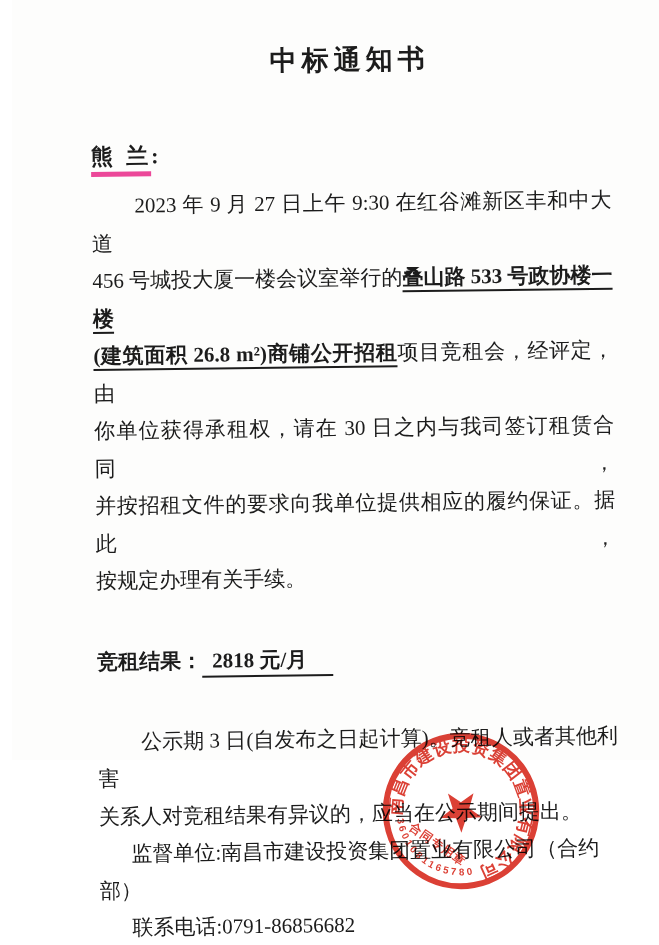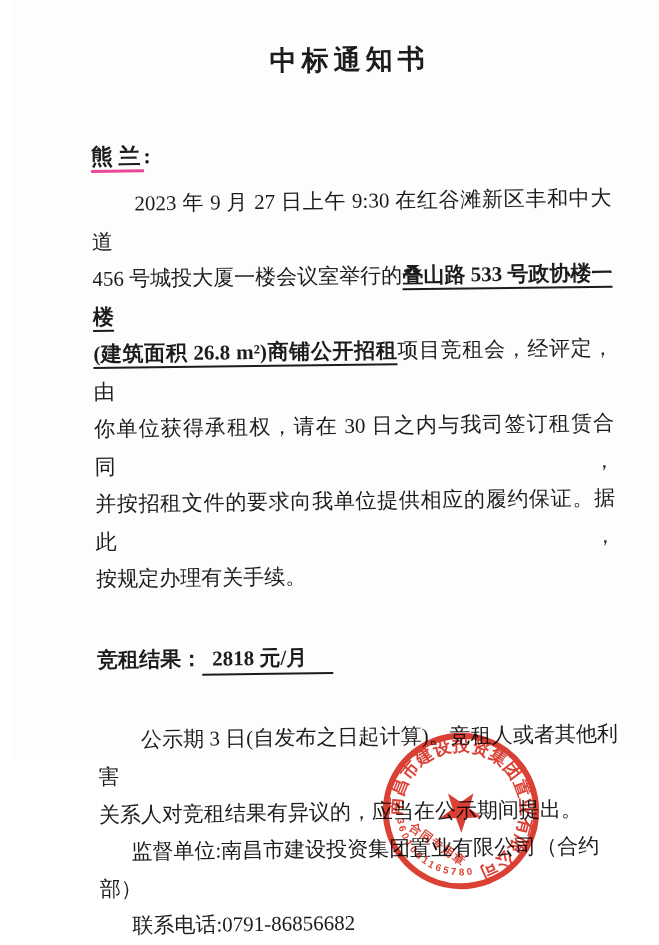--- a/index.html
+++ b/index.html
@@ -10,21 +10,21 @@
   .sheet{position:relative;width:659px;height:760px;background:#fdfdfc;margin-left:12px;}
   .content{
     position:absolute;left:77px;top:0;width:520px;
     transform:rotate(-0.7deg);transform-origin:0 0;
   }
   .title{
     font-size:27px;font-weight:700;letter-spacing:5px;
     text-align:center;margin-top:44px;line-height:38px;
   }
   .salutation{margin-top:60px;font-size:22px;font-weight:700;line-height:30px;}
-  .salutation .name{border-bottom:3px solid #ec4899;padding:0 3px 1px 0;}
+  .salutation .name{border-bottom:5px solid #ec4899;padding:0 3px 1px 0;font-family:Liberation Mono, monospace;}
   .para{font-size:21px;line-height:37.5px;}
   .p1{margin-top:14px;}
   .jline{text-align:justify;text-align-last:justify;}
   .indent{text-indent:43px;}
   .em{font-weight:700;border-bottom:2px solid #1c1c1c;padding-bottom:1px;}
   .result{margin-top:46px;font-size:21px;font-weight:700;line-height:30px;}
   .result .value{border-bottom:2px solid #1c1c1c;padding:0 26px 3px 10px;}
   .p2{margin-top:47px;}
   .supervisor,.phone{font-size:21px;line-height:37px;text-indent:32px;}
   .stamp{

